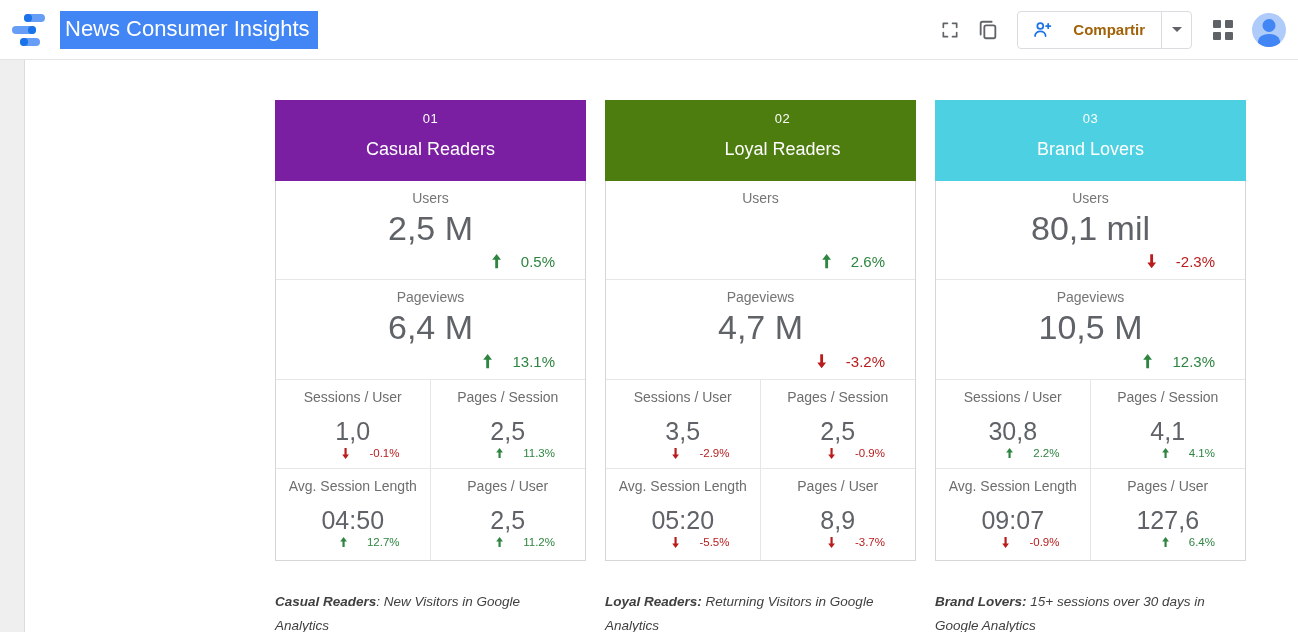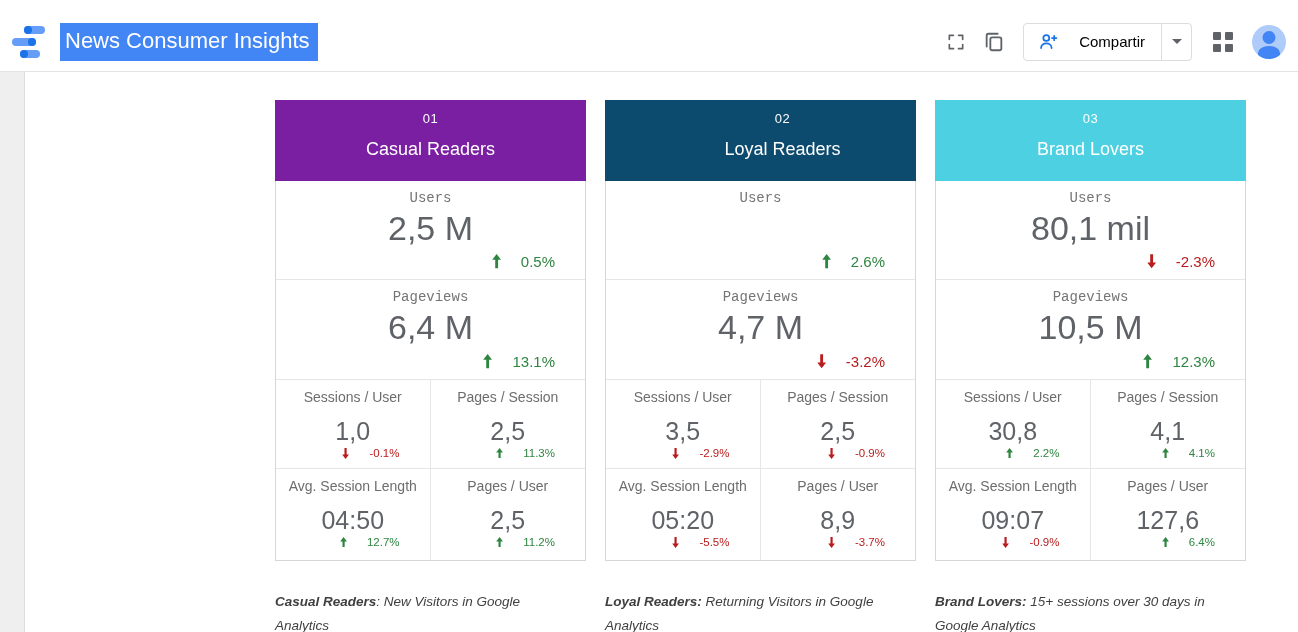--- a/index.html
+++ b/index.html
@@ -1,34 +1,34 @@
 <!DOCTYPE html>
 <html><head>
 <meta charset="utf-8">
 <style>
   * { margin:0; padding:0; box-sizing:border-box; }
   html,body { width:1298px; height:632px; background:#fff; font-family:"Liberation Sans", sans-serif; overflow:hidden; }
 
   
-  .appbar { position:absolute; top:12px; left:0; width:1298px; height:60px; background:#fff;
+  .appbar { position:absolute; top:0; left:0; width:1298px; height:60px; background:#fff;
             border-bottom:1px solid #e4e4e4; display:flex; align-items:center; padding:0 12px 0 10px; z-index:5; }
   .logo { position:relative; width:38px; height:38px; margin-right:12px; cursor:pointer; }
   .bar { position:absolute; height:8px; border-radius:4px; background:#669df6; }
   .bar .cap { position:absolute; width:8px; height:8px; border-radius:50%; background:#1a73e8; top:0; }
   .bar1 { left:14px; top:3px;  width:21px; } .bar1 .cap { left:0; }
   .bar2 { left:2px;  top:15px; width:24px; } .bar2 .cap { right:0; }
   .bar3 { left:10px; top:27px; width:20px; } .bar3 .cap { left:0; }
   .title-sel { font-size:22px; color:#fff; background:#4285f4; padding:5px 8px 7px 5px; white-space:nowrap; cursor:text; }
   .spacer { flex:1; }
   .iconbtn { background:none; border:none; cursor:pointer; display:flex; align-items:center; justify-content:center;
              width:38px; height:38px; color:#5f6368; }
   .share { display:flex; align-items:stretch; height:38px; border:1px solid #dadce0; border-radius:4px;
            background:#fff; margin:0 12px 0 10px; overflow:hidden; }
   .share-main { display:flex; align-items:center; gap:20px; padding:0 16px 0 14px; background:none; border:none;
-                cursor:pointer; color:#000000; font-size:15px; font-weight:400; font-family:inherit; }
+                cursor:pointer; color:#a16207; font-size:15px; font-weight:700; font-family:inherit; }
   .share-caret { display:flex; align-items:center; justify-content:center; width:30px; border:none; background:none;
                  border-left:1px solid #dadce0; cursor:pointer; }
   .caret-down { width:0; height:0; border-left:5px solid transparent; border-right:5px solid transparent;
                 border-top:5px solid #5f6368; }
   .grid2x2 { display:grid; grid-template-columns:8px 8px; grid-template-rows:8px 8px; gap:4px; }
   .grid2x2 span { background:#5f6368; border-radius:1px; }
   .avatar { width:34px; height:34px; border-radius:50%; background:#aecbfa; overflow:hidden; position:relative;
             margin-left:10px; cursor:pointer; }
   .avatar .head { position:absolute; left:50%; top:6px; transform:translateX(-50%); width:13px; height:13px;
                   border-radius:50%; background:#4285f4; }
@@ -40,21 +40,21 @@
   .canvas { position:absolute; left:26px; top:60px; width:1272px; height:572px; background:#fff; }
 
   
   .card { position:absolute; top:40px; width:311px; }
   .card-head { height:81px; text-align:center; color:#fff; padding-top:11px; }
   .card-index { font-size:13px; letter-spacing:.5px; }
   .card-name { font-size:18px; margin-top:13px; }
   .card-body { border:1px solid #d6d6d6; border-top:none; background:#fff; }
   .sec { display:flex; flex-direction:column; align-items:center; border-bottom:1px solid #e6e6e6; }
   .sec.users { height:99px; } .sec.pageviews { height:100px; }
-  .sec-label { font-size:14px; color:#757575; margin-top:9px;font-family:Liberation Mono, monospace; }
+  .sec-label { font-size:14px; color:#757575; margin-top:9px; }
   .sec-value { font-size:34px; color:#5f6368; margin-top:3px; }
   .sec .trend { margin-top:auto; margin-bottom:9px; align-self:flex-end; padding-right:30px; font-size:15px; }
   .row { display:flex; }
   .row.r1 .cell { border-bottom:1px solid #e6e6e6; height:89px; }
   .row.r2 .cell { height:91px; }
   .cell { width:50%; display:flex; flex-direction:column; align-items:center; padding-top:9px; }
   .cell:first-child { border-right:1px solid #e6e6e6; }
   .cell-label { font-size:14px; color:#6d6d6d; white-space:nowrap; }
   .cell-value { font-size:25px; color:#5f6368; margin-top:12px; }
   .cell .trend { align-self:flex-end; padding-right:30px; font-size:11.5px; margin-top:1px; }
@@ -196,21 +196,21 @@
               </svg>
             <span>11.2%</span>
           </div>
         </div>
       </div>
     </div>
     <p class="footnote"><strong>Casual Readers</strong><span>: New Visitors in Google Analytics</span></p>
   </section>
 
   <section class="card" style="left:579px">
-    <div class="card-head" style="background-color: #0c4a6e; padding-left: 44px;">
+    <div class="card-head" style="background-color: #4d7c0f; padding-left: 44px;">
       <div class="card-index">02</div>
       <div class="card-name">Loyal Readers</div>
     </div>
     <div class="card-body">
       <div class="sec users">
         <div class="sec-label">Users</div>
         <div class="trend up">
           <svg viewBox="0 0 10 16">
               <path fill="currentColor" d="M5 0 L10 6.5 H6.6 V16 H3.4 V6.5 H0 Z"></path>
             </svg>

